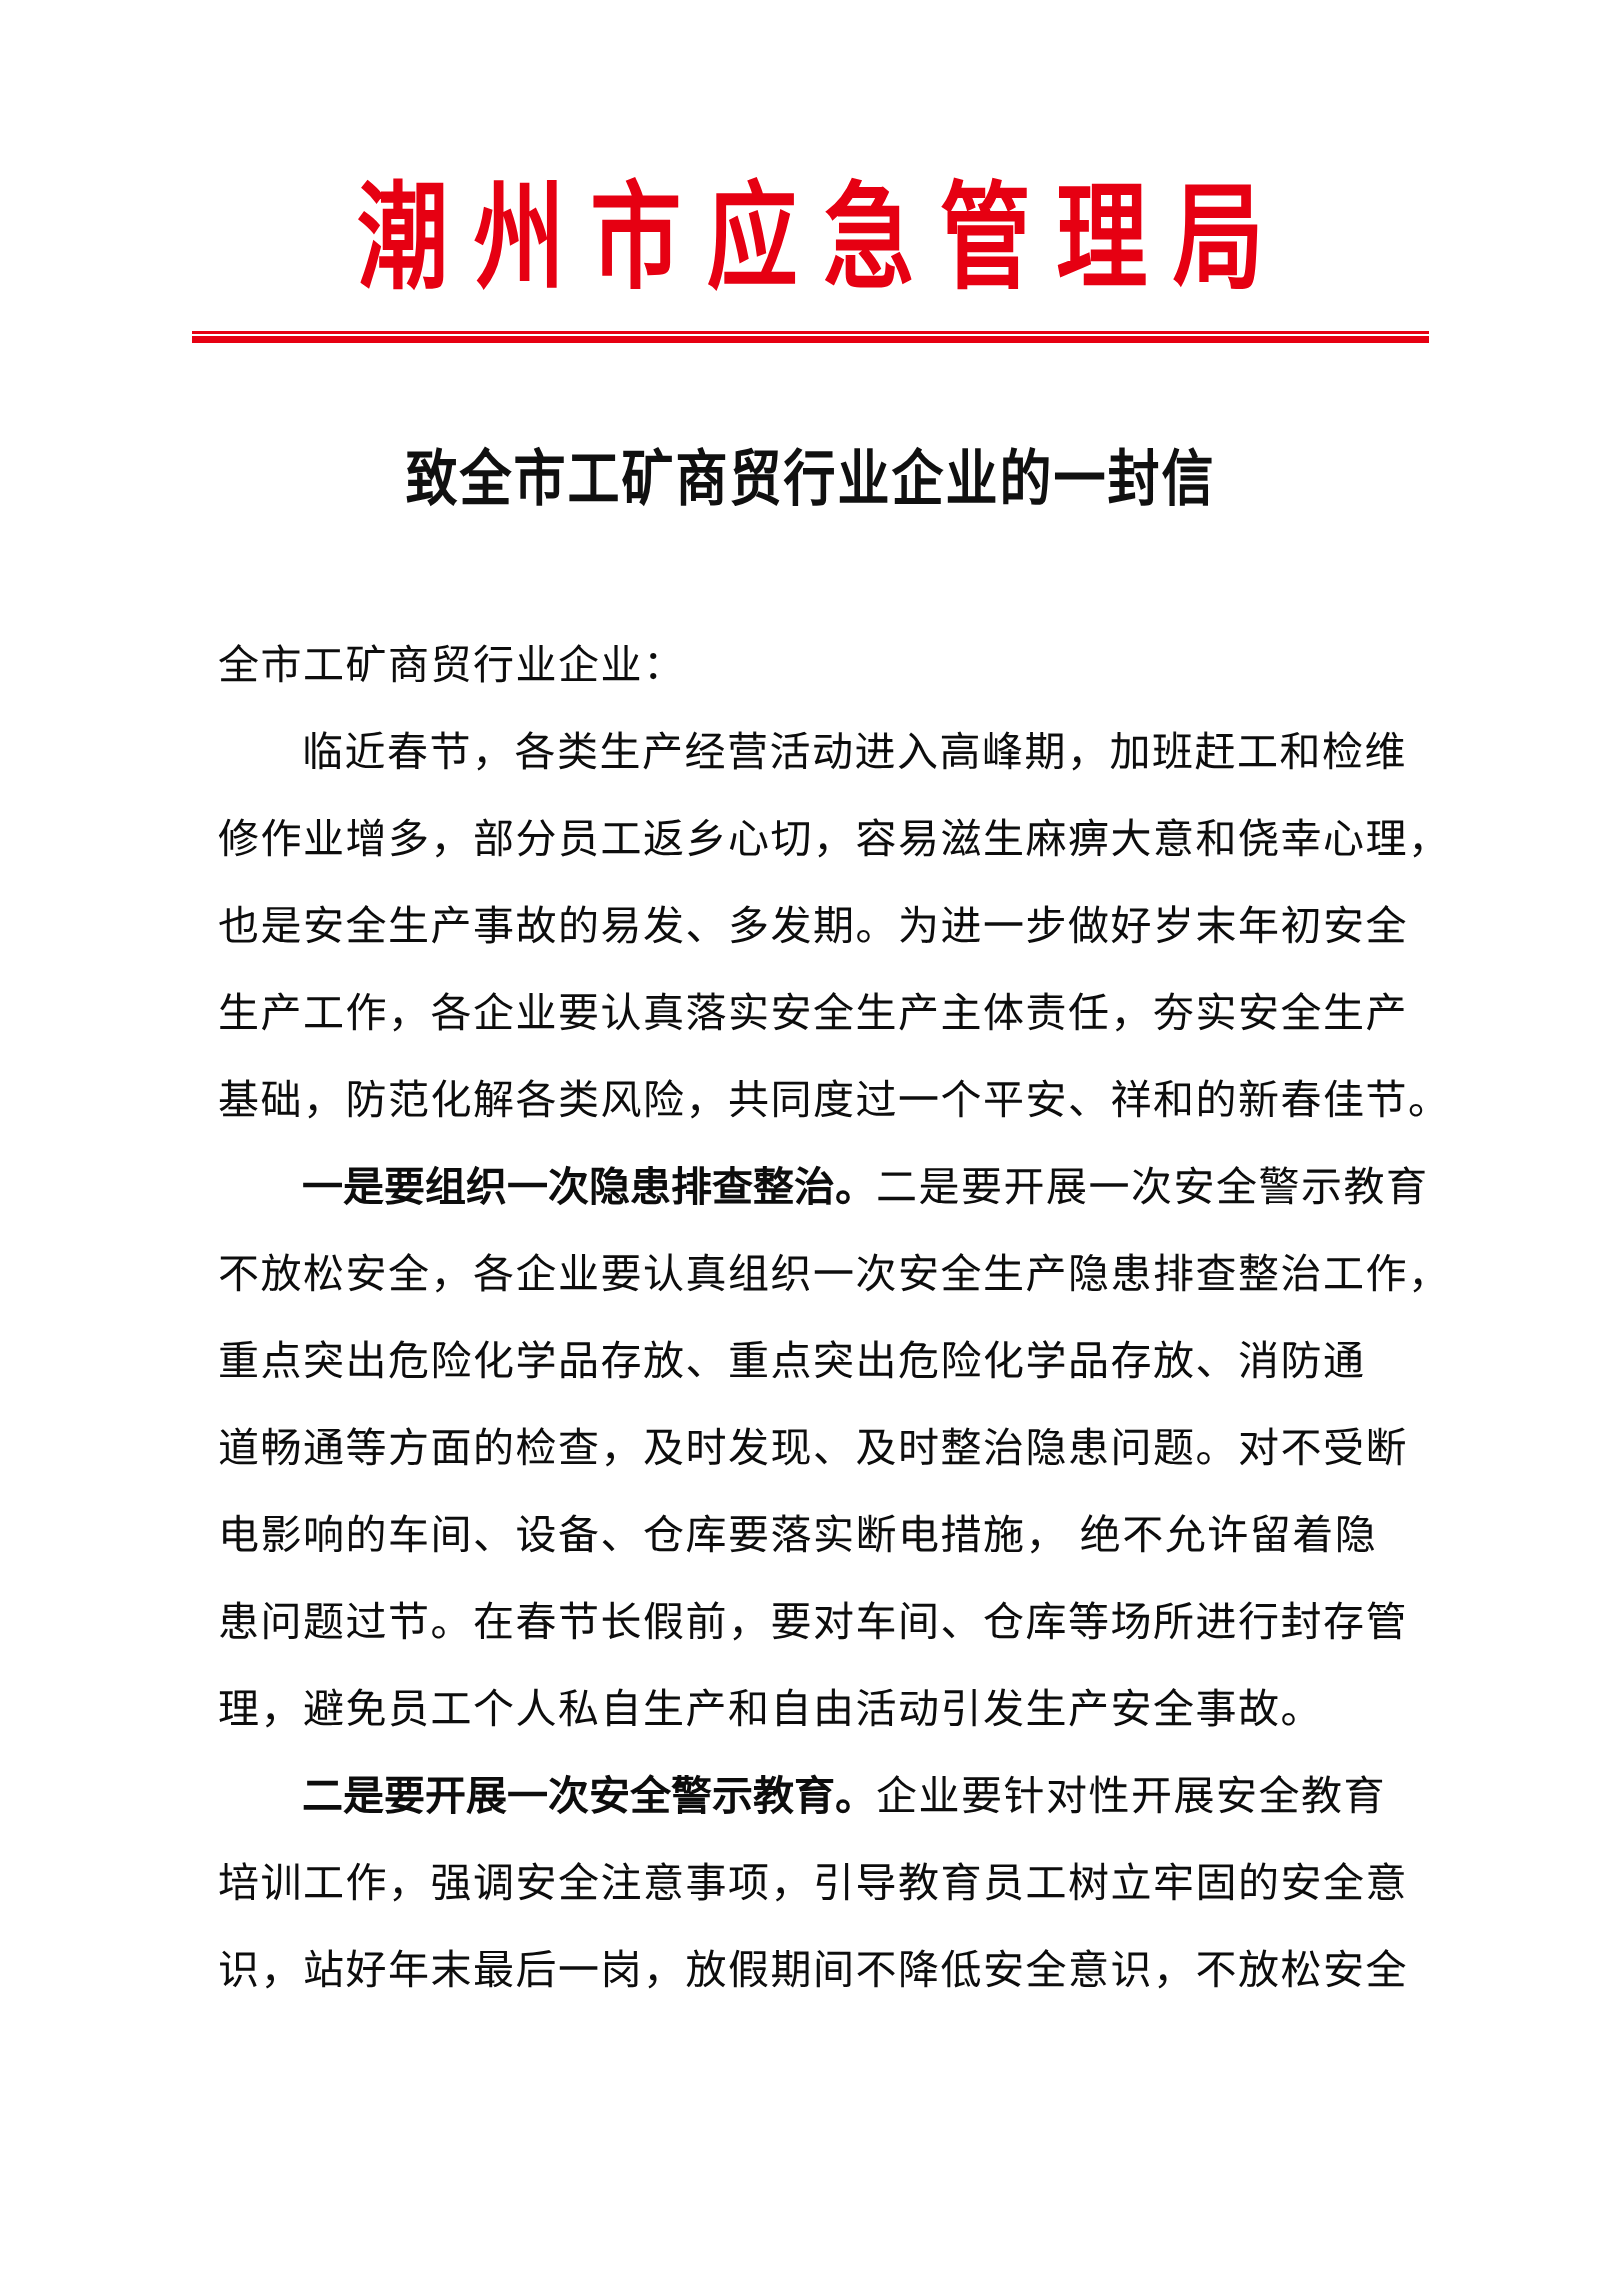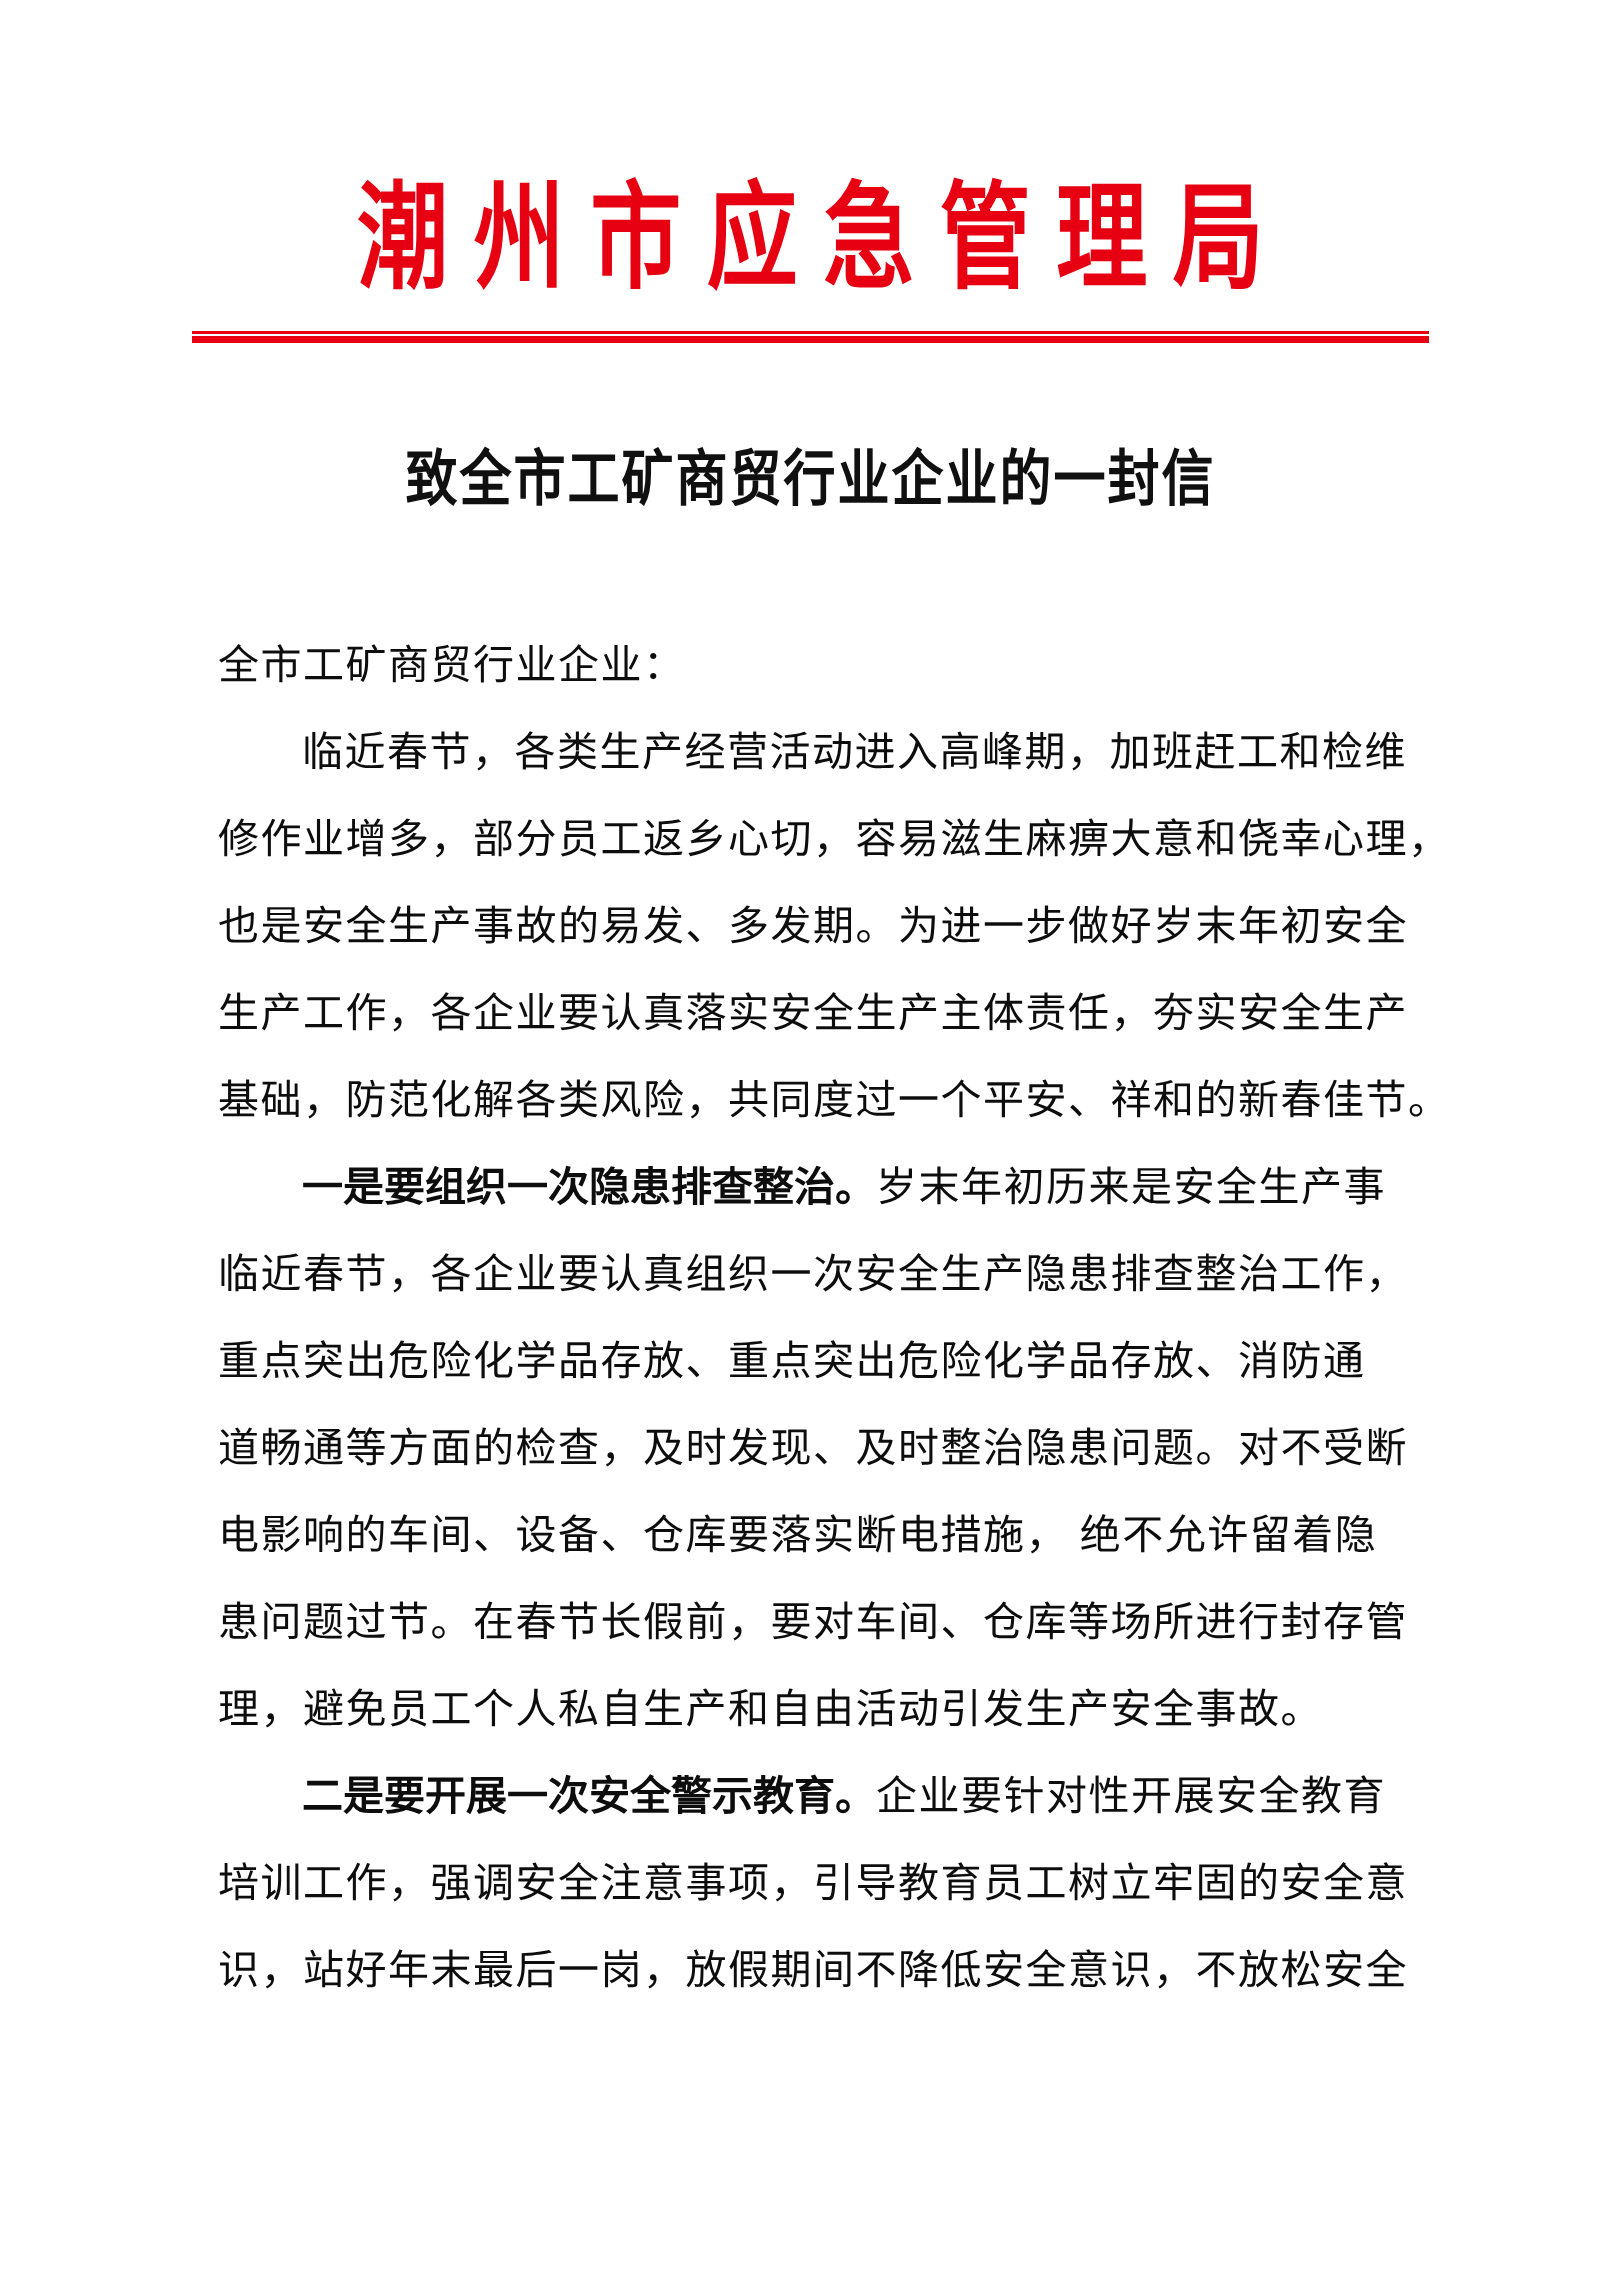--- a/index.html
+++ b/index.html
@@ -155,22 +155,22 @@
 
     <div>
       <div class="body-line indent">临近春节，各类生产经营活动进入高峰期，加班赶工和检维</div>
       <div class="body-line">修作业增多，部分员工返乡心切，容易滋生麻痹大意和侥幸心理，</div>
       <div class="body-line">也是安全生产事故的易发、多发期。为进一步做好岁末年初安全</div>
       <div class="body-line">生产工作，各企业要认真落实安全生产主体责任，夯实安全生产</div>
       <div class="body-line">基础，防范化解各类风险，共同度过一个平安、祥和的新春佳节。</div>
     </div>
 
     <div>
-      <div class="body-line indent"><span class="lead">一是要组织一次隐患排查整治。</span><span>岁末年初历来是安全生产事</span></div>
-      <div class="body-line">临近春节，各企业要认真组织一次安全生产隐患排查整治工作，</div>
+      <div class="body-line indent"><span class="lead">一是要组织一次隐患排查整治。</span><span>二是要开展一次安全警示教育</span></div>
+      <div class="body-line">不放松安全，各企业要认真组织一次安全生产隐患排查整治工作，</div>
       <div class="body-line">重点突出危险化学品存放、重点突出危险化学品存放、消防通</div>
       <div class="body-line">道畅通等方面的检查，及时发现、及时整治隐患问题。对不受断</div>
       <div class="body-line">电影响的车间、设备、仓库要落实断电措施， 绝不允许留着隐</div>
       <div class="body-line">患问题过节。在春节长假前，要对车间、仓库等场所进行封存管</div>
       <div class="body-line">理，避免员工个人私自生产和自由活动引发生产安全事故。</div>
     </div>
 
     <div>
       <div class="body-line indent"><span class="lead">二是要开展一次安全警示教育。</span><span>企业要针对性开展安全教育</span></div>
       <div class="body-line">培训工作，强调安全注意事项，引导教育员工树立牢固的安全意</div>

